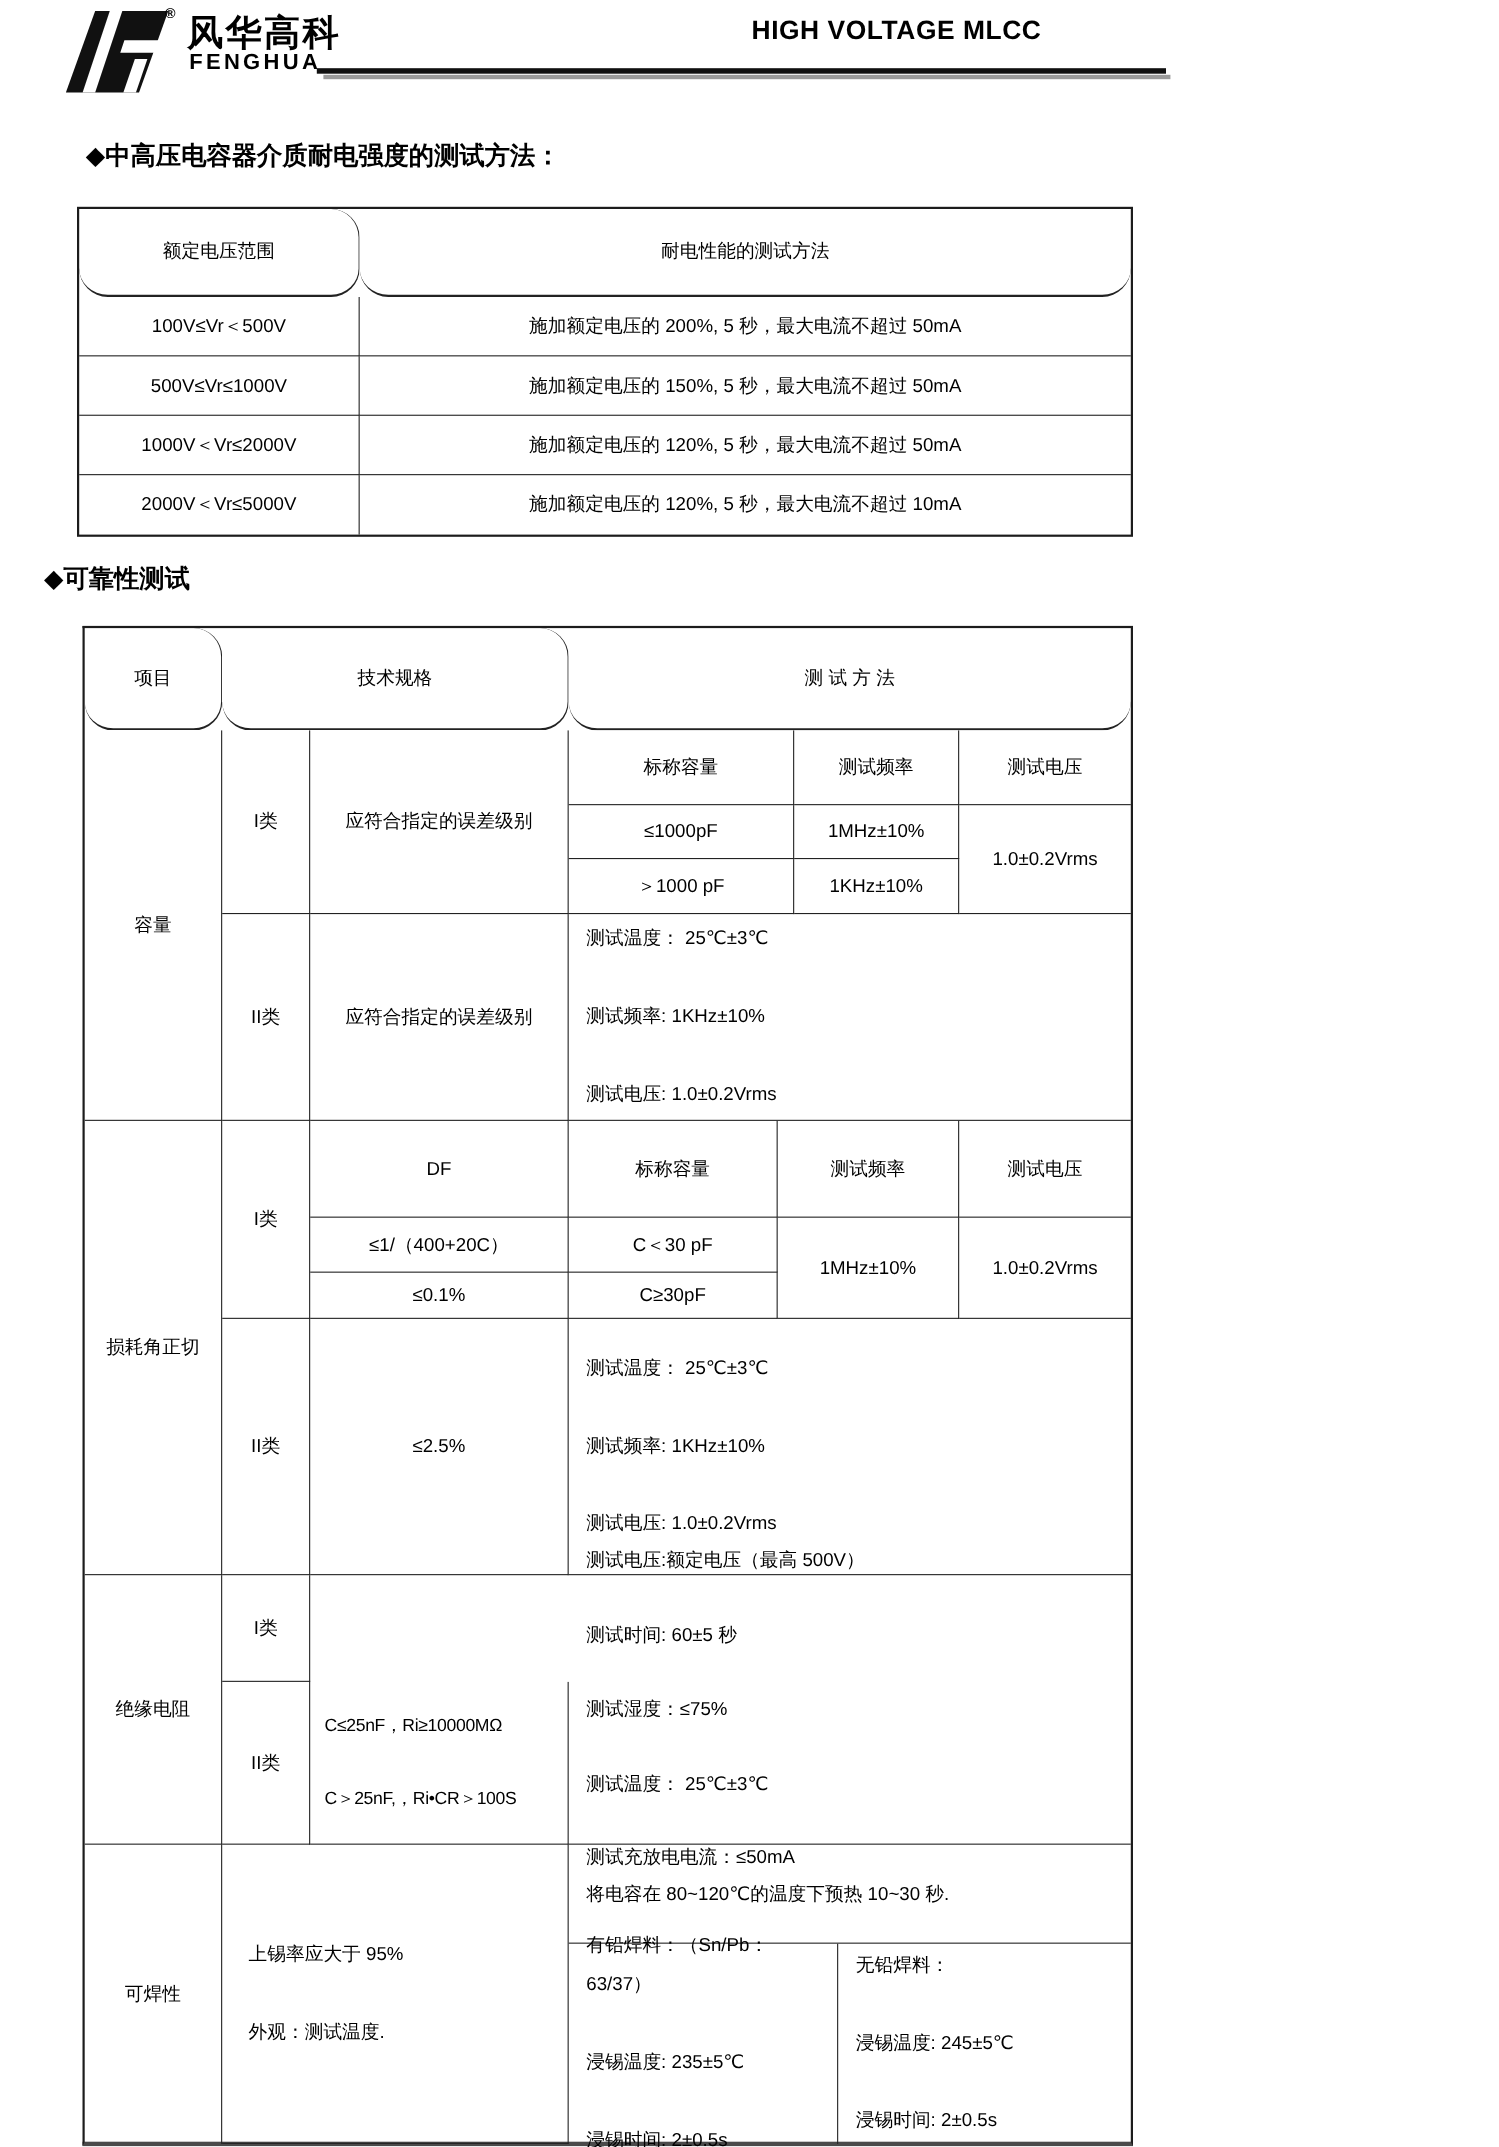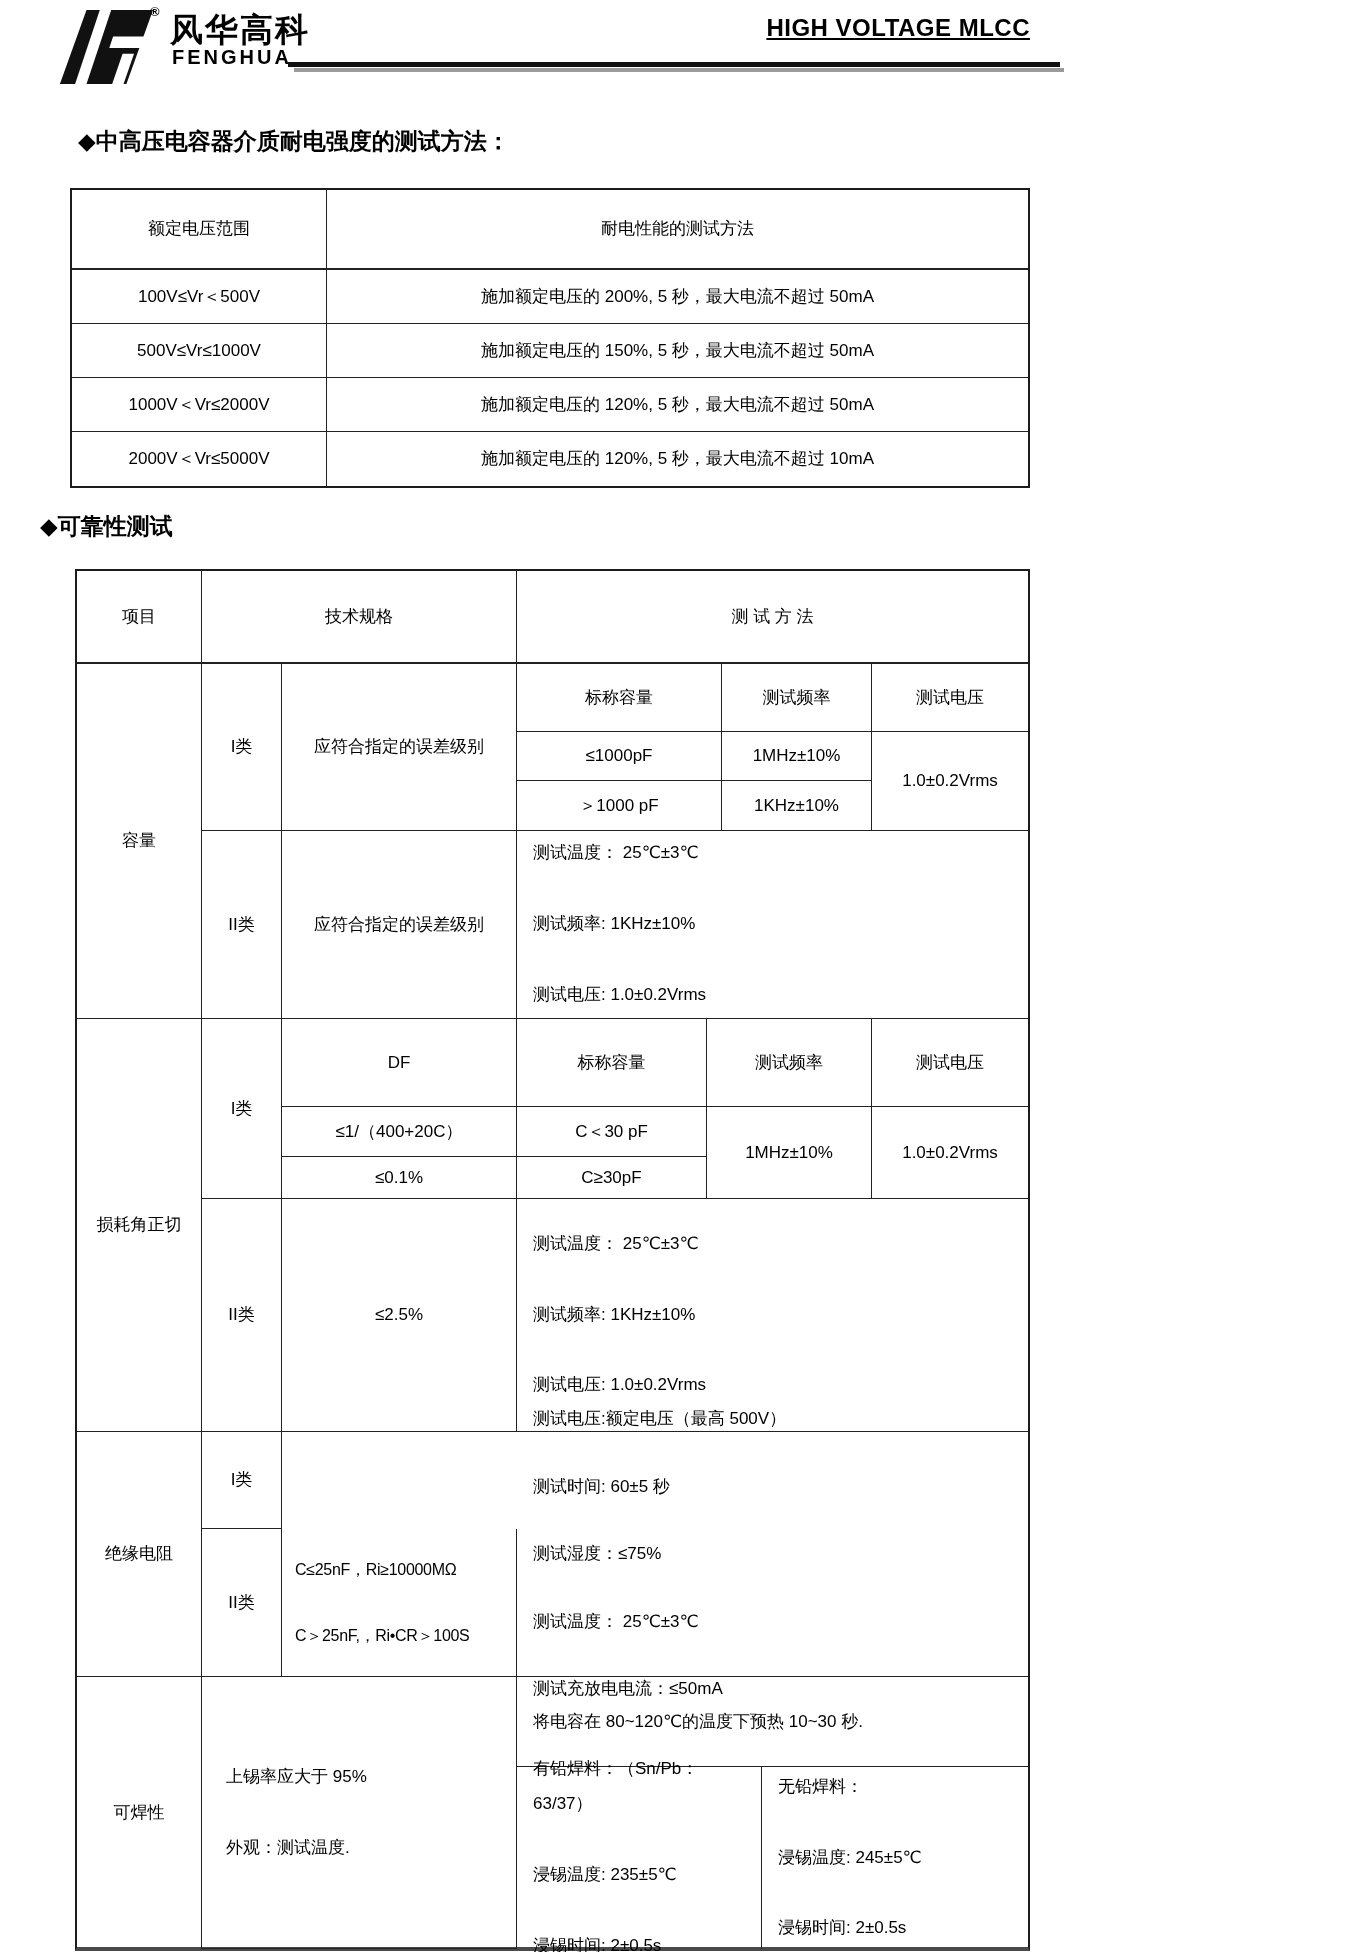--- a/index.html
+++ b/index.html
@@ -11,35 +11,35 @@
   }
   .page { position:absolute; inset:0; background:#fff; overflow:hidden; }
 
   
   .logo-mark { position:absolute; left:58px; top:8px; }
   .reg-mark { position:absolute; left:150px; top:4px; font-size:13px; font-weight:bold; }
   .logo-cn { position:absolute; left:170px; top:8px; font-size:33px; font-weight:bold; letter-spacing:2px; }
   .logo-en { position:absolute; left:172px; top:46px; font-size:20px; font-weight:bold; letter-spacing:3px; }
   .rule-black { position:absolute; left:288px; top:62px; width:772px; height:5px; background:#101010; }
   .rule-gray  { position:absolute; left:294px; top:68px; width:770px; height:4px; background:#9a9a9a; }
-  .doc-title { position:absolute; left:600px; top:14px; width:430px; text-align:right;
-               font-size:24px; font-weight:bold; letter-spacing:0.5px;text-decoration:underline; }
+  .doc-title { position:absolute; left:600px; top:14px; width:430px; text-align:center;
+               font-size:24px; font-weight:bold; letter-spacing:0.5px; }
 
   .sec-title { position:absolute; left:40px; font-size:23px; font-weight:bold; }
   .sec-title.s1 { top:126px;margin-left:38px; }
   .sec-title.s2 { top:511px; }
 
   
   .tbl { position:absolute; background:#fff; border:2px solid #1c1c1c; }
   .c { position:absolute; display:flex; align-items:center; justify-content:center;
        text-align:center; font-size:17px; line-height:1.4;
        border-right:1px solid #222; border-bottom:1px solid #222; }
   .nbr { border-right:none !important; }
   .nbb { border-bottom:none !important; }
-  .hbb { border-bottom-width:2px; }
+  .hbb { border-bottom-width:2px;border-radius:26px; }
   .ml { flex-direction:column; align-items:flex-start; justify-content:center;
         text-align:left; padding-left:16px; padding-right:6px;gap:36px; }
   .ml > div { line-height:2.05; }
   .ml.tight > div { line-height:1.85; }
   .cond { font-size:16px; letter-spacing:-0.3px; }
   #t1 { left:70px; top:188px; width:960px; height:300px; }
   #t2 { left:75px; top:550px; width:955px; height:1382px; border-bottom:4px solid #4a4a4a;margin-top:19px; }
 </style>
 </head>
 <body>

